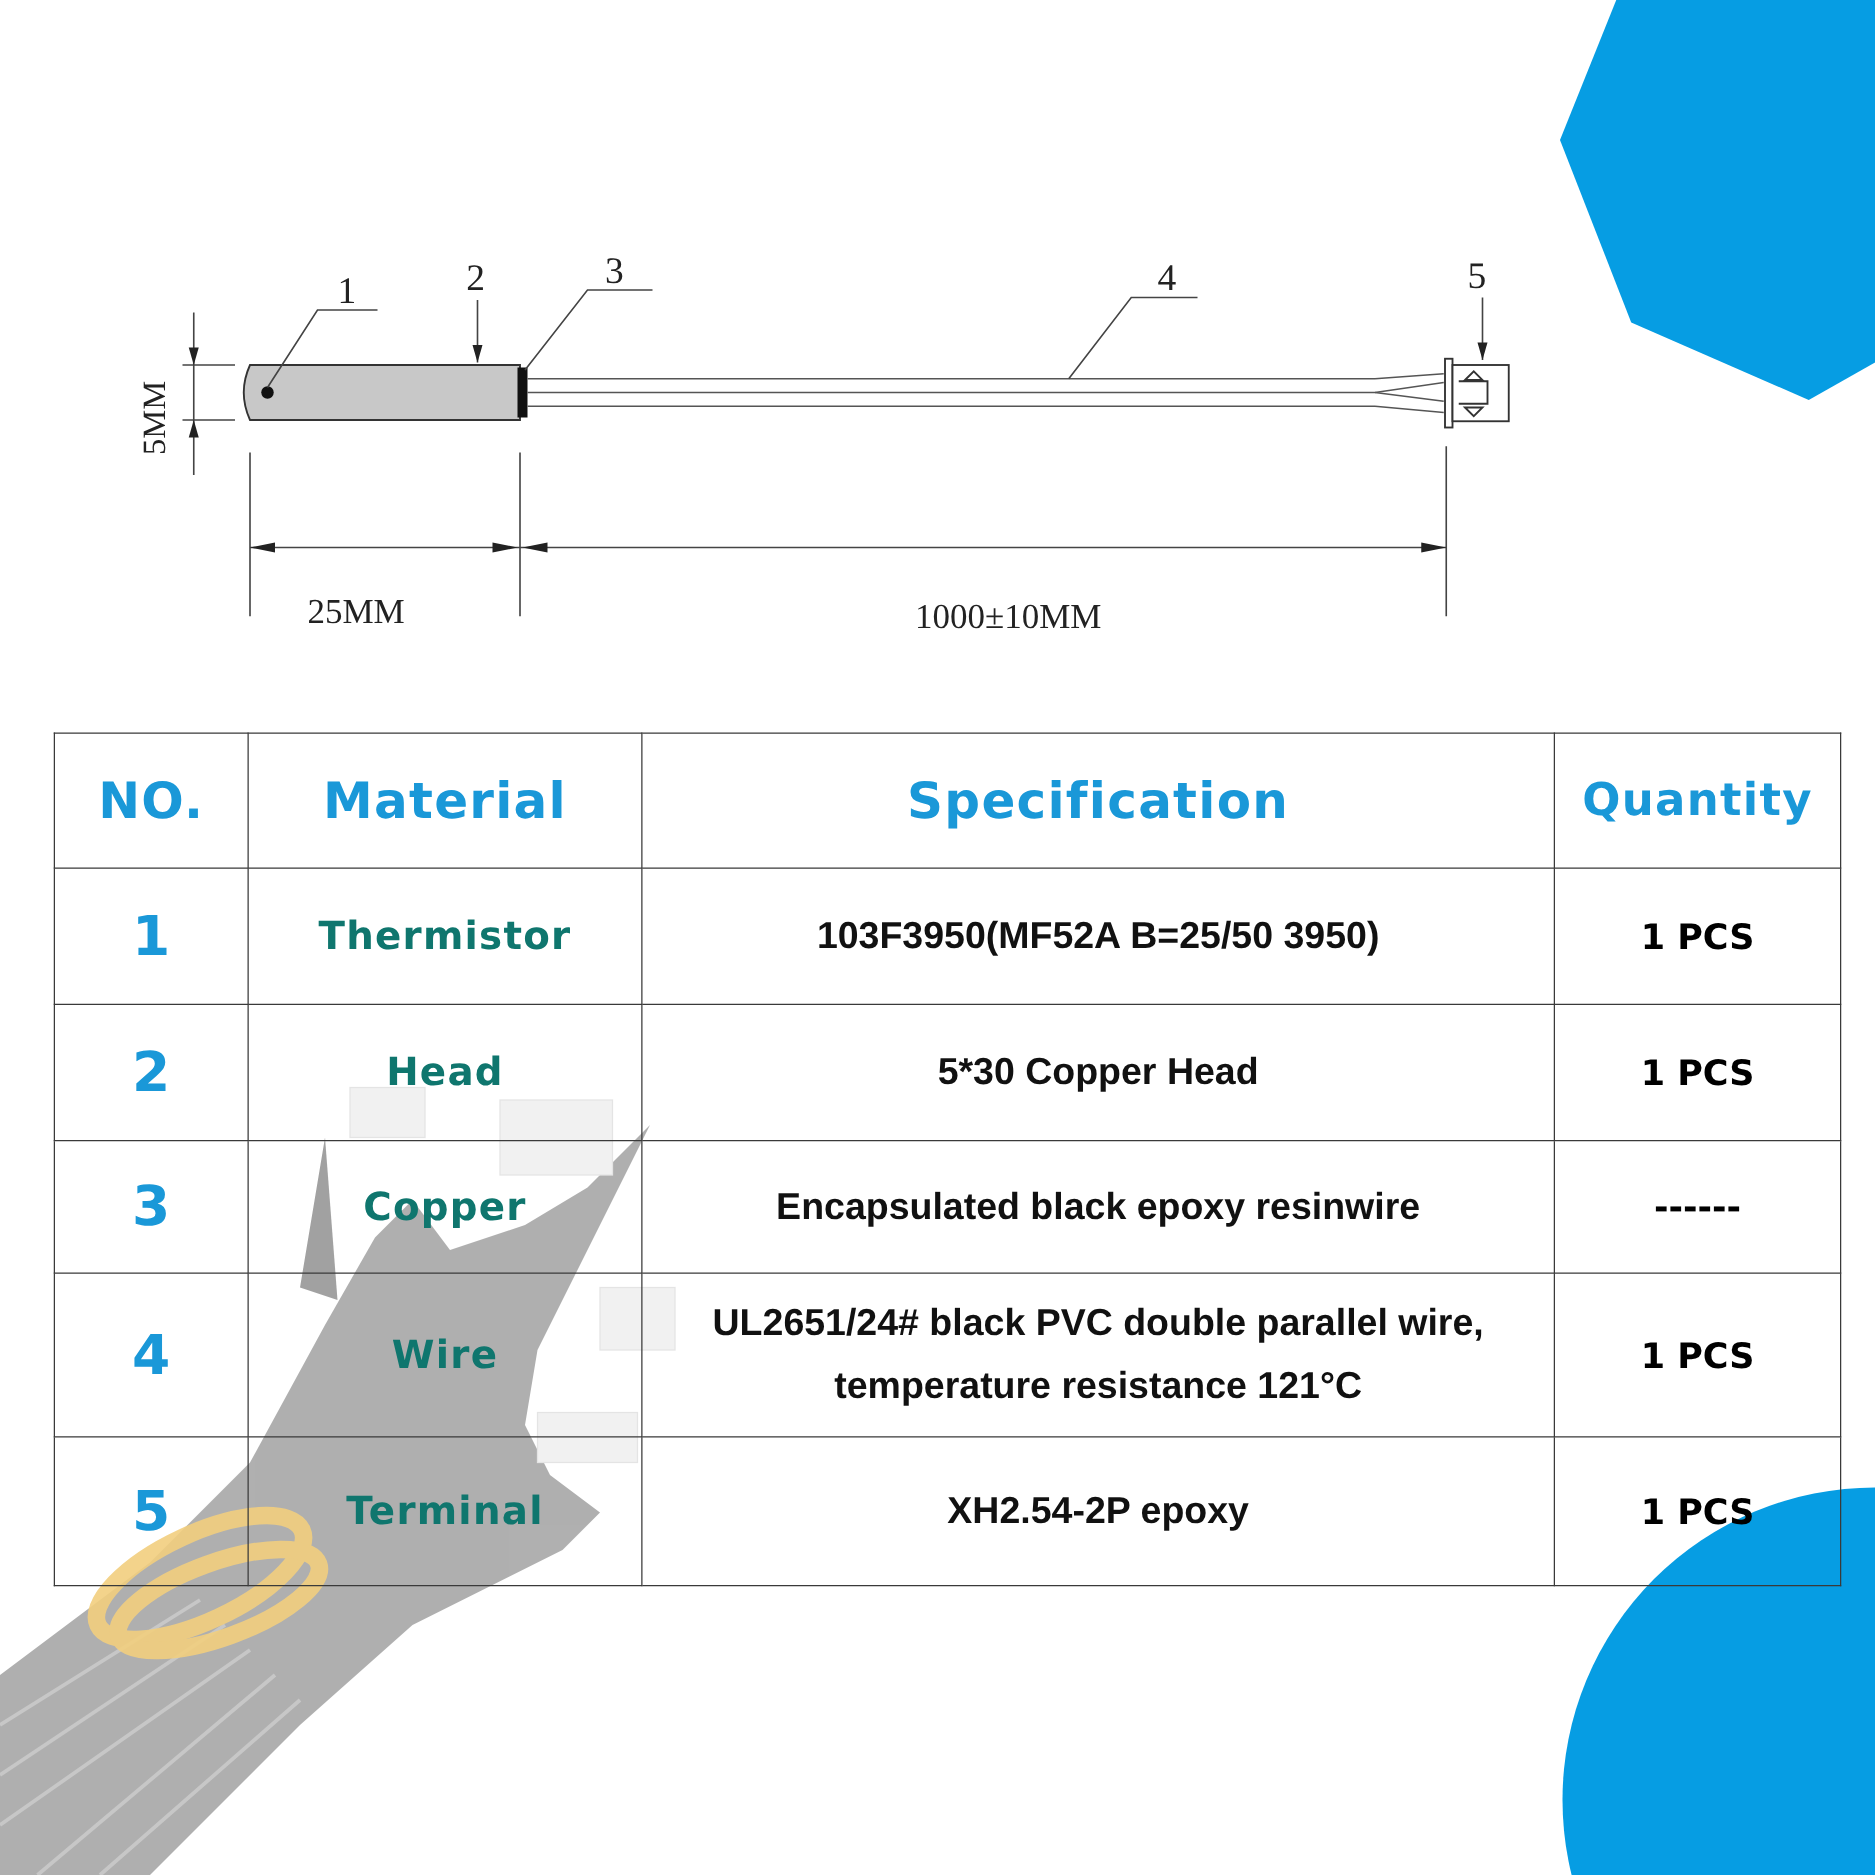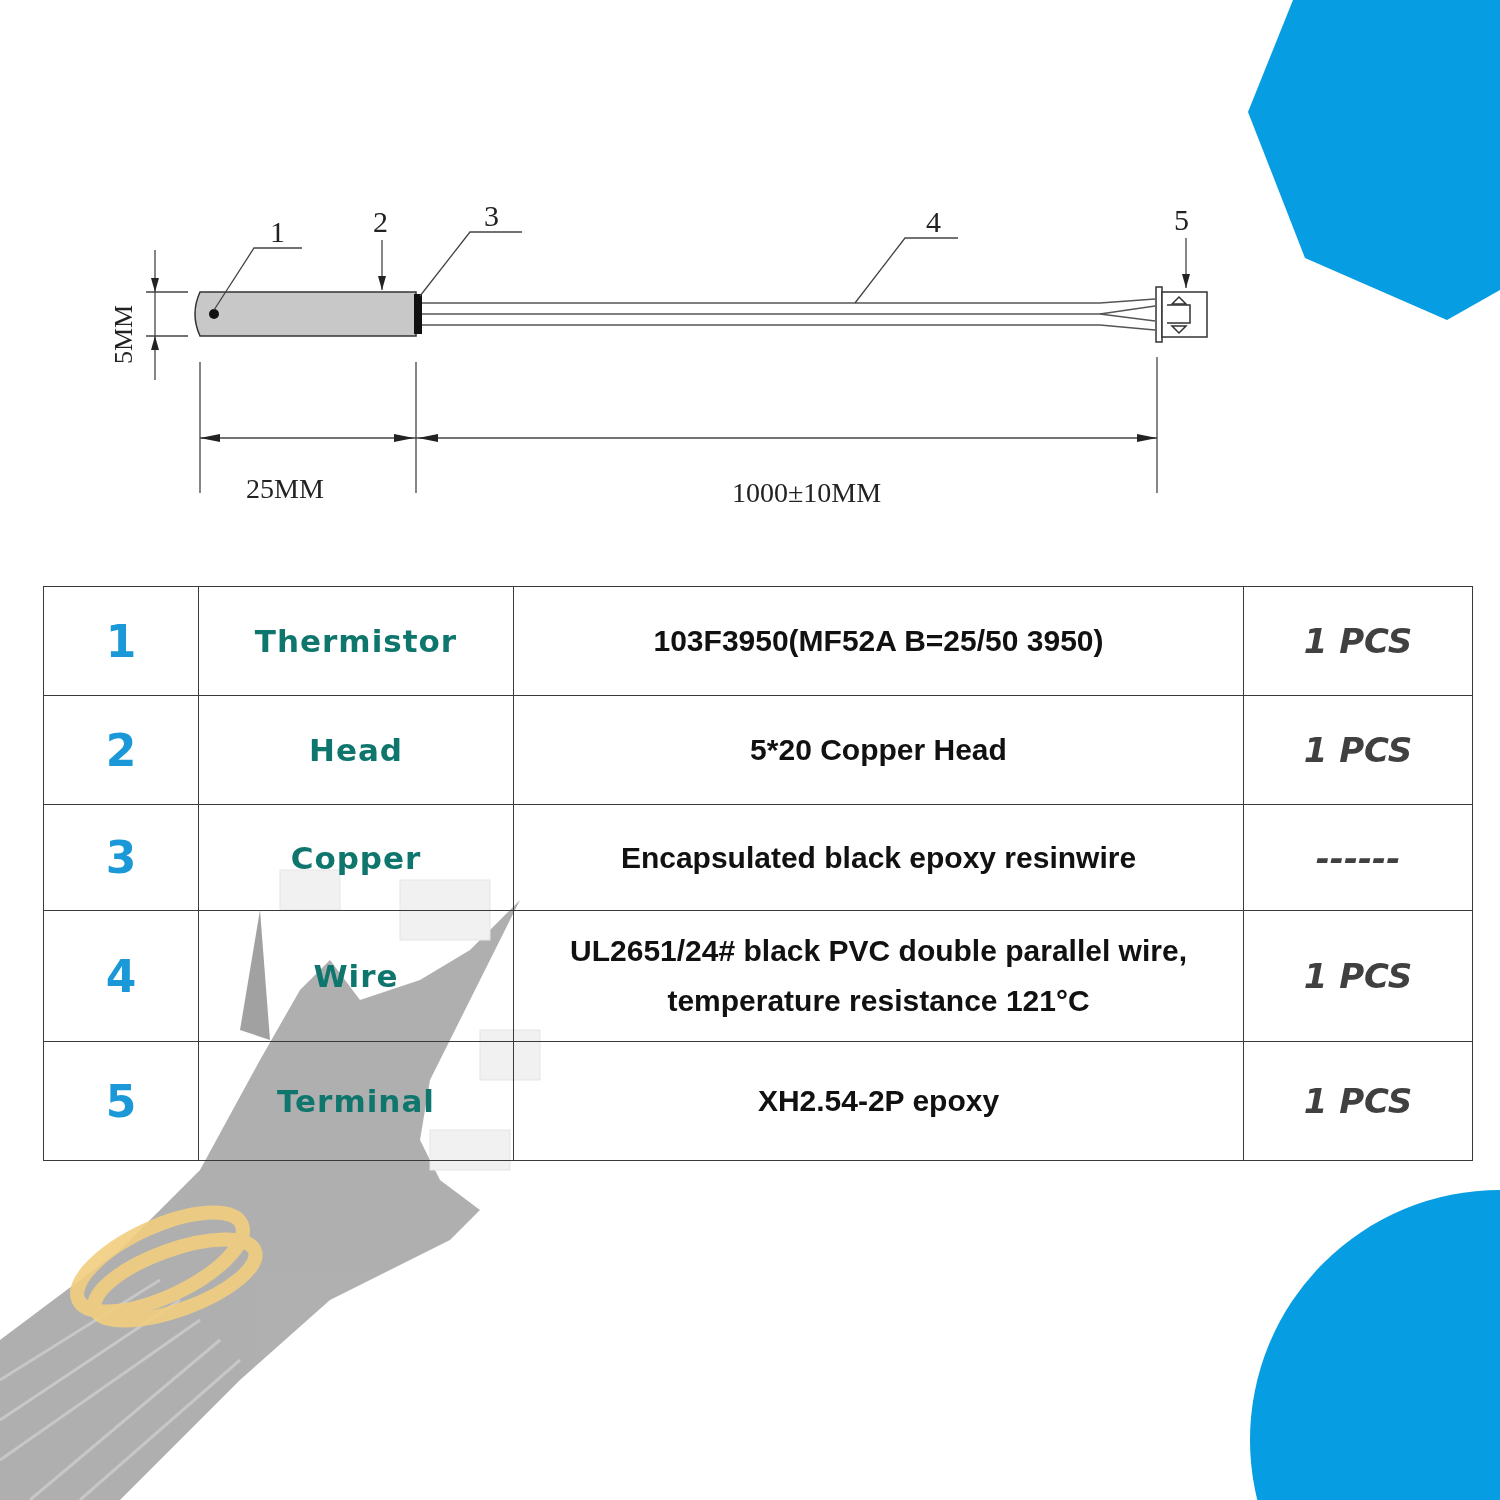--- a/index.html
+++ b/index.html
@@ -25,21 +25,21 @@
       padding: 0;
     }
     #spec-table th {
       color: #1a98d8; font-weight: bold; font-size: 40px;
       font-family: "DejaVu Sans", sans-serif; letter-spacing: 1px;
     }
     #spec-table th.q { font-size: 36px; }
     td.no { color: #1a98d8; font-weight: bold; font-size: 44px; }
     td.mat { color: #0f766e; font-weight: bold; font-size: 31px; letter-spacing: 1px; }
     td.spec { color: #111; font-weight: bold; font-size: 30px; line-height: 50px; font-family: "Liberation Sans", sans-serif; font-stretch: condensed; margin-top: 44px; }
-    td.qty { color: #404040; font-weight: bold; font-size: 34px; font-style: italic; }
+    td.qty { color: #000000; font-weight: bold; font-size: 28px; }
     .spec-text { font-size: 33px; }
   </style>
 </head>
 <body>
 
 
 
 
 <svg id="hex-top" viewBox="0 0 1500 1500">
   <polygon points="1293,0 1500,0 1500,290 1447,320 1305,258 1248,112" fill="#069de3"></polygon>
@@ -138,30 +138,36 @@
 
 
 <table id="spec-table">
   <colgroup>
     <col style="width:155px">
     <col style="width:315px">
     <col style="width:730px">
     <col style="width:229px">
   </colgroup>
   <tbody>
+      <tr style="height:108px">
+    <th>NO.</th>
+    <th>Material</th>
+    <th>Specification</th>
+    <th class="q">Quantity</th>
+  </tr>
   <tr style="height:109px">
     <td class="no">1</td>
     <td class="mat">Thermistor</td>
     <td class="spec spec-text">103F3950(MF52A B=25/50 3950)</td>
     <td class="qty">1 PCS</td>
   </tr>
   <tr style="height:109px">
     <td class="no">2</td>
     <td class="mat">Head</td>
-    <td class="spec spec-text">5*20 Copper Head</td>
+    <td class="spec spec-text">5*30 Copper Head</td>
     <td class="qty">1 PCS</td>
   </tr>
   <tr style="height:106px">
     <td class="no">3</td>
     <td class="mat">Copper</td>
     <td class="spec spec-text">Encapsulated black epoxy resinwire</td>
     <td class="qty">------</td>
   </tr>
   <tr style="height:131px">
     <td class="no">4</td>

